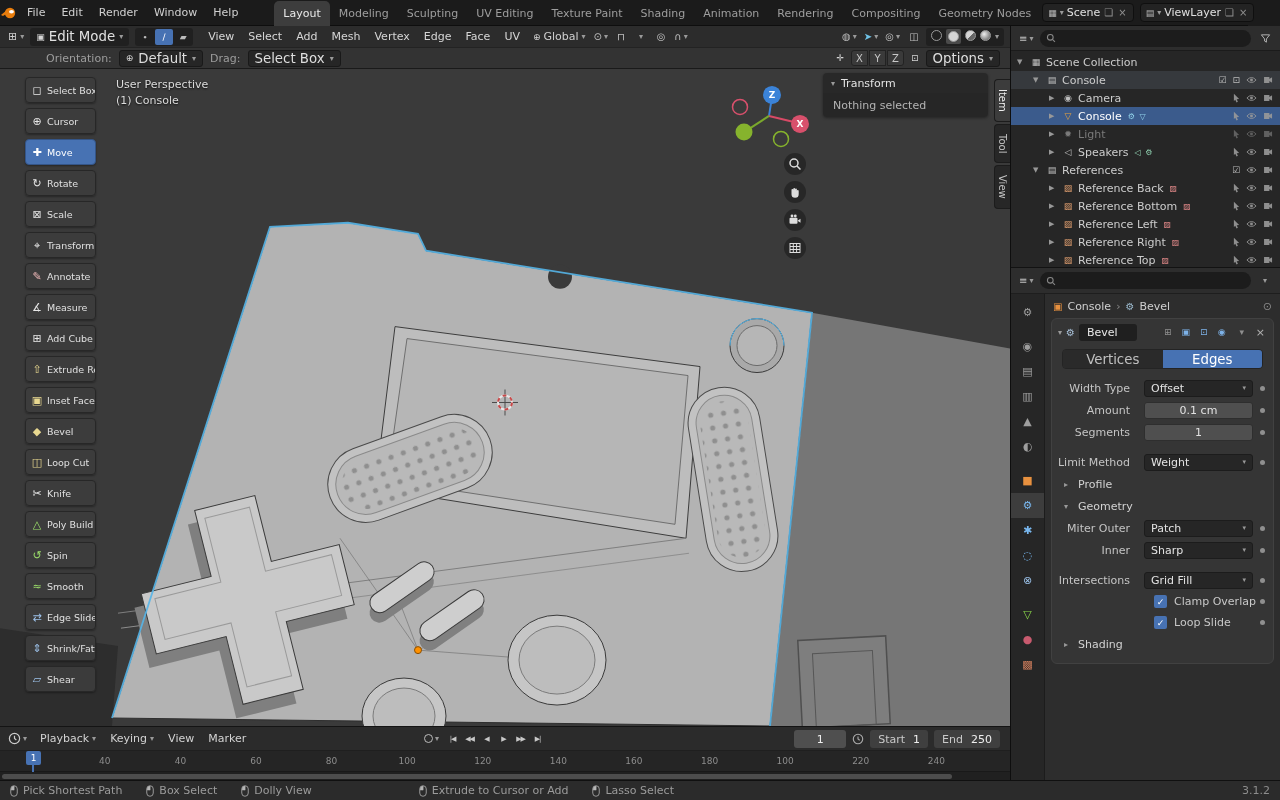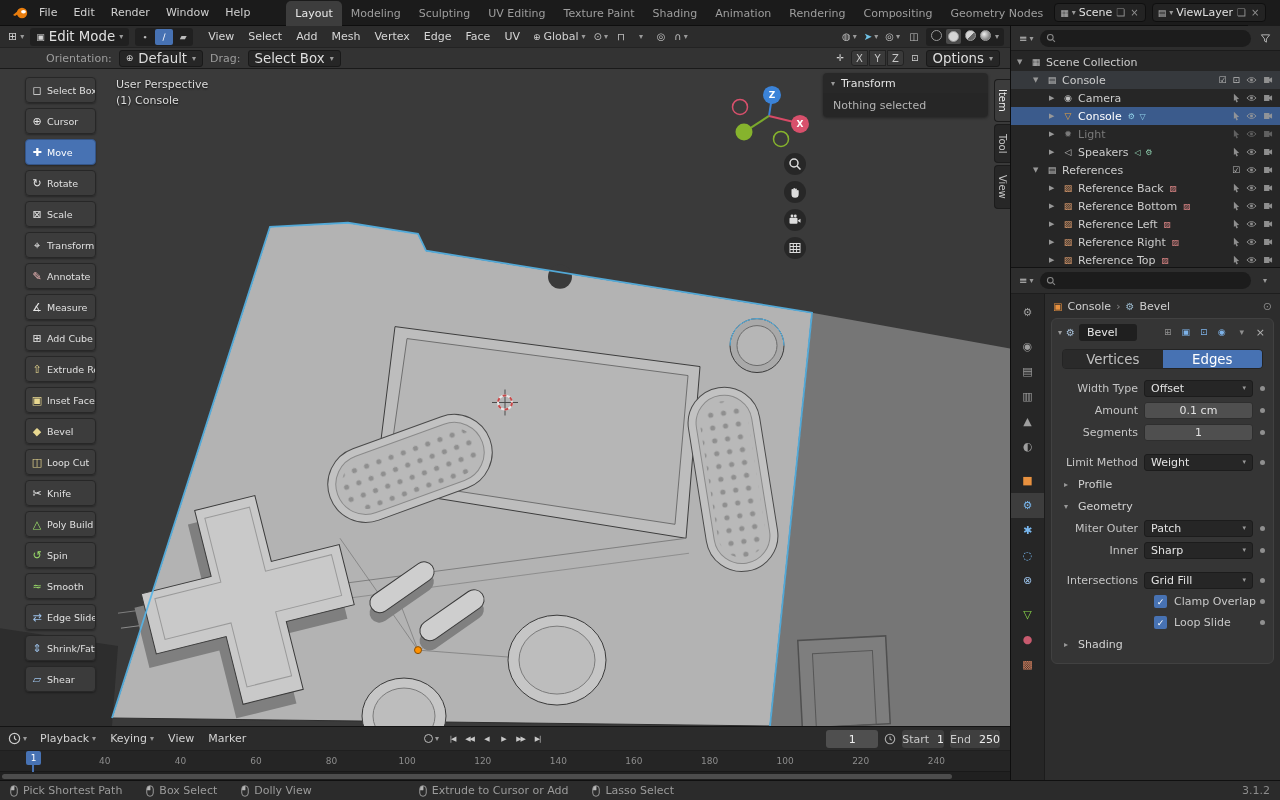--- a/index.html
+++ b/index.html
@@ -2,21 +2,21 @@
 <html><head>
 <meta charset="utf-8">
 <style>
 *{margin:0;padding:0;box-sizing:border-box;user-select:none;-webkit-user-select:none}
 html,body{width:1280px;height:800px;overflow:hidden;background:#101010}
 body{font-family:"DejaVu Sans","Liberation Sans",sans-serif;font-size:11px;color:#c9c9c9}
 button{font-family:inherit;background:none;border:none;color:inherit;cursor:default}
 #app{position:relative;width:1280px;height:800px;background:#1b1b1b}
 
 
-.topbar{position:absolute;top:0;left:0;width:1248px;height:26px;background:#1b1b1b;display:flex;align-items:center;gap:2px;padding:0 12px;border-bottom:1px solid #0e0e0e;z-index:5}
+.topbar{position:absolute;top:0;left:0;width:1248px;height:26px;background:#1b1b1b;display:flex;align-items:center;gap:2px;padding:0 0;border-bottom:1px solid #0e0e0e;z-index:5}
 .logo{width:22px;display:flex;justify-content:center;align-items:center}
 .menubar{display:flex;align-items:center}
 .menu-item{padding:0 8px;line-height:25px;color:#d0d0d0}
 .workspaces{display:flex;align-items:flex-end;height:26px;margin-left:26px}
 .ws-tab{padding:0 9px;line-height:25px;color:#9e9e9e;border-radius:5px 5px 0 0;white-space:nowrap}
 .ws-tab.active{background:#3d3d3d;color:#e9e9e9}
 .tb-right{margin-left:auto;display:flex;gap:6px;align-items:center}
 .chip{display:flex;align-items:center;gap:3px;background:#232323;border:1px solid #0f0f0f;border-radius:4px;height:19px;padding:0 5px}
 .chip .ci{color:#b8b8b8;font-size:9px}
 .chip-label{color:#e0e0e0}
@@ -82,21 +82,21 @@
 .tl-menus{display:flex;align-items:center}
 .tl-menu{display:flex;align-items:center;gap:3px;padding:0 7px;color:#d2d2d2}
 .mchev{display:none;font-size:8px;color:#999}
 .haschev .mchev{display:inline}
 .tl-controls{position:absolute;left:420px;top:2px;display:flex;align-items:center;gap:1px}
 .rec{display:flex;align-items:center;gap:2px;padding:0 4px;height:19px}
 .rec-dot{width:9px;height:9px;border-radius:50%;border:1.5px solid #bbb}
 .tcb{min-width:17px;height:19px;color:#c8c8c8;font-size:7px;letter-spacing:-1px;padding:0 2px}
 .tl-fields{position:absolute;right:10px;top:3px;display:flex;align-items:center;gap:6px}
 .frame-chip{width:52px;height:18px;background:#4f4f4f;border-radius:3px;color:#f0f0f0;display:flex;align-items:center;justify-content:center}
-.range-chip{height:18px;background:#3f3f3f;border-radius:3px;display:flex;align-items:center;gap:8px;padding:0 0;color:#c9c9c9}
+.range-chip{height:18px;background:#3f3f3f;border-radius:3px;display:flex;align-items:center;gap:8px;padding:0 8px;color:#c9c9c9}
 .rc-val{color:#eee}
 .tl-ruler{position:relative;height:21px;background:#252525;border-bottom:1px solid #191919}
 .ticks{position:absolute;inset:0;display:flex;padding-left:67px;align-items:center}
 .tick{flex:0 0 75.6px;text-align:center;color:#8d8d8d;font-size:9px}
 .playhead{position:absolute;left:26px;top:0;width:15px}
 .ph-chip{display:block;width:15px;height:14px;background:#4772b3;border-radius:2px;color:#fff;font-size:9px;text-align:center;line-height:14px}
 .ph-line{display:block;width:2px;height:7px;background:#4772b3;margin-left:6px}
 .tl-scroll{position:relative;height:9px;background:#202020}
 .tl-thumb{position:absolute;left:2px;right:58px;top:2px;height:5px;background:#4d4d4d;border-radius:3px}
 
@@ -145,21 +145,21 @@
 .mod-name{background:#1f1f1f;border-radius:3px;height:17px;line-height:17px;padding:0 8px;color:#e8e8e8;min-width:58px}
 .mh-icons{display:flex;gap:2px;margin-left:auto}
 .mh-btn{width:16px;height:16px;display:flex;align-items:center;justify-content:center;font-size:9px;color:#8f8f8f}
 .mh-btn.on{color:#7db2e8}
 .xbtn{color:#b0b0b0;font-size:11px;padding:0 2px}
 .seg{display:flex;margin:4px 10px 8px;height:20px;border-radius:4px;overflow:hidden;border:1px solid #242424}
 .seg-btn{flex:1;display:flex;align-items:center;justify-content:center;background:#2a2a2a;color:#c0c0c0}
 .seg-btn.active{background:#4772b3;color:#fff}
 .frow{display:flex;align-items:center;height:22px;padding-right:8px}
 .frow.gap{margin-top:8px}
-.flabel{width:92px;text-align:right;padding-right:6px;color:#c4c4c4;white-space:nowrap;flex:0 0 92px}
+.flabel{width:92px;text-align:right;padding-right:14px;color:#c4c4c4;white-space:nowrap;flex:0 0 92px}
 .fwidget{flex:1;height:17px;background:#262626;border:1px solid #1c1c1c;border-radius:3px;display:flex;align-items:center;padding:0 6px;color:#e2e2e2}
 .fchev{margin-left:auto;font-size:7px;color:#999}
 .fwidget.slider{background:#4f4f4f;border-color:#2e2e2e;justify-content:center}
 .dot{width:5px;height:5px;border-radius:50%;background:#8f8f8f;margin-left:7px;flex:0 0 5px}
 .sect{display:flex;align-items:center;gap:6px;height:22px;padding-left:12px;color:#d2d2d2}
 .schev{font-size:8px;color:#999;width:8px}
 .crow{display:flex;align-items:center;height:21px;padding:0 8px 0 102px}
 .cbx{width:13px;height:13px;background:#3a3a3a;border-radius:2px;color:#fff;font-size:9px;display:flex;align-items:center;justify-content:center;margin-right:7px}
 .checked .cbx{background:#4772b3}
 .clabel{color:#c8c8c8}

